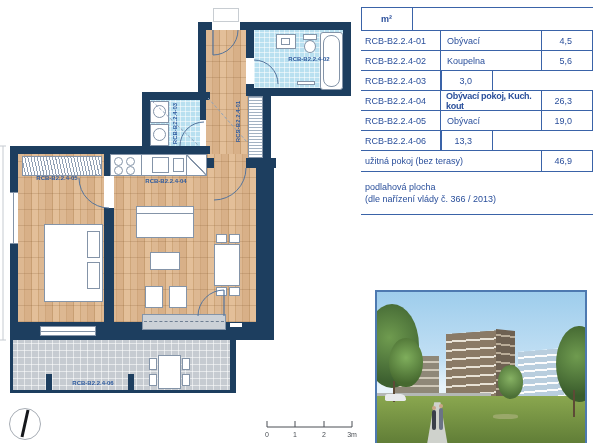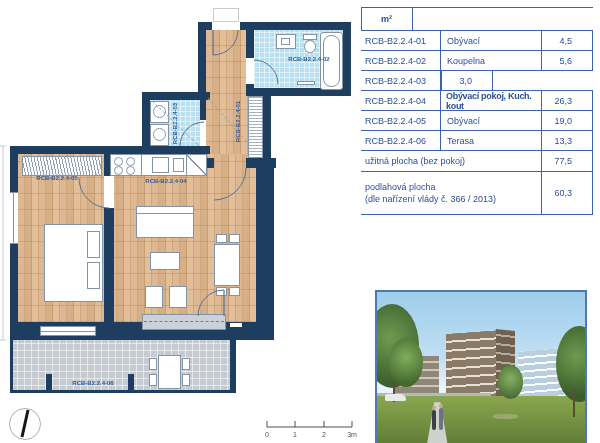--- a/index.html
+++ b/index.html
@@ -233,33 +233,31 @@
     <div class="c2" style="padding-left:5px;letter-spacing:-0.3px;font-weight:bold;">Obývací pokoj, Kuch. kout</div>
     <div class="c3">26,3</div>
   </div>
   <div class="trow">
     <div class="c1">RCB-B2.2.4-05</div>
     <div class="c2">Obývací</div>
     <div class="c3">19,0</div>
   </div>
   <div class="trow">
     <div class="c1">RCB-B2.2.4-06</div>
-    <div class="c2">Terasa</div>
     <div class="c3">13,3</div>
   </div>
   <div class="trow" style="height:20px;">
-    <div class="cspan">užitná plocha (bez pokoj)</div>
-    <div class="c3">77,5</div>
+    <div class="cspan">užitná pokoj (bez terasy)</div>
+    <div class="c3">46,9</div>
   </div>
   <div class="trow sum2">
     <div class="cspan two">
       <div>podlahová plocha</div>
       <div>(dle nařízení vlády č. 366 / 2013)</div>
     </div>
-    <div class="c3">60,3</div>
   </div>
 </div>
 
 <div class="photo">
   <div class="abs bldg3"></div>
   <div class="abs bldg1f"></div>
   <div class="abs bldg1s"></div>
   <div class="abs bldg2"></div>
   <div class="abs road"></div>
   <div class="abs grass"></div>

